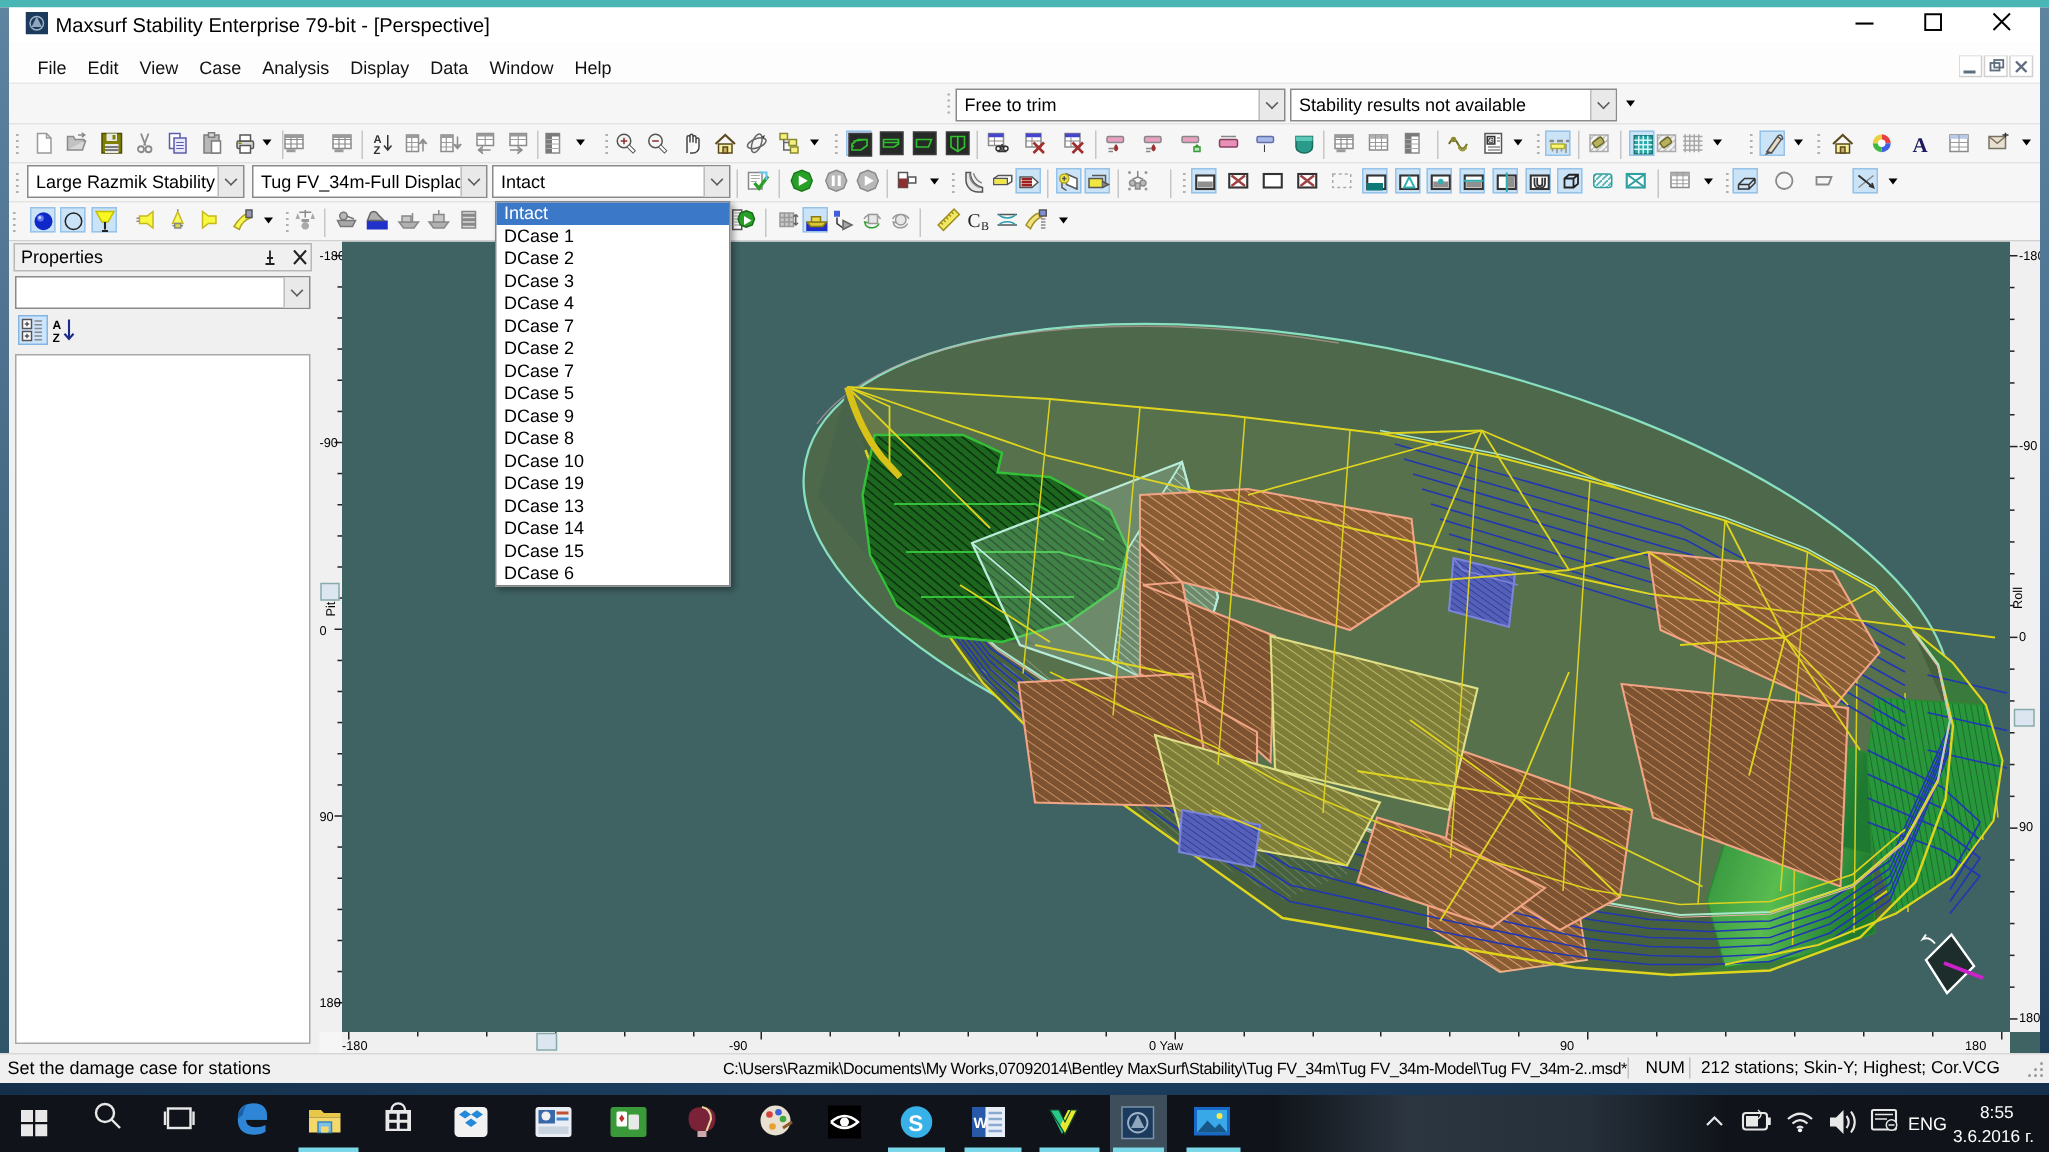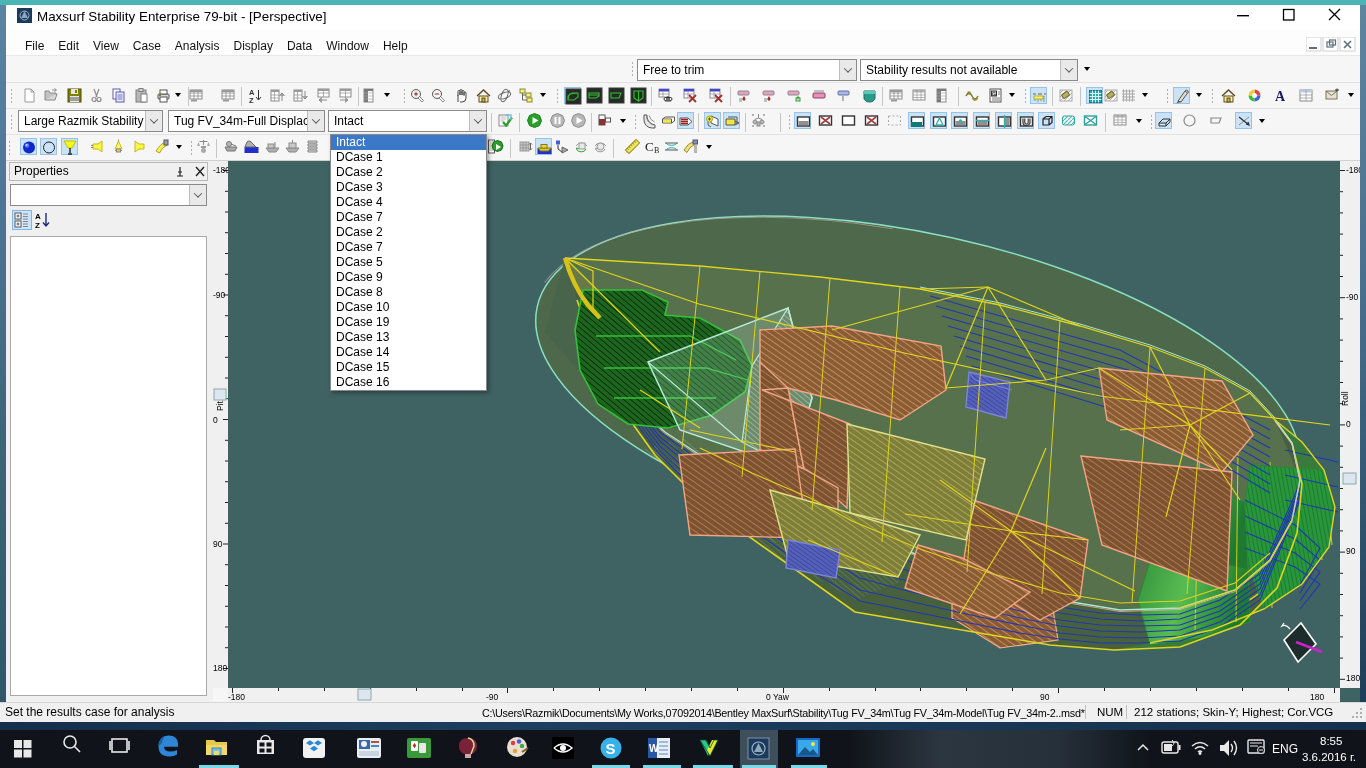--- a/index.html
+++ b/index.html
@@ -1130,24 +1130,24 @@
     <div style="height:15px;color:#000;font-size:12px;padding-left:5px;line-height:15px">DCase 2</div>
     <div style="height:15px;color:#000;font-size:12px;padding-left:5px;line-height:15px">DCase 7</div>
     <div style="height:15px;color:#000;font-size:12px;padding-left:5px;line-height:15px">DCase 5</div>
     <div style="height:15px;color:#000;font-size:12px;padding-left:5px;line-height:15px">DCase 9</div>
     <div style="height:15px;color:#000;font-size:12px;padding-left:5px;line-height:15px">DCase 8</div>
     <div style="height:15px;color:#000;font-size:12px;padding-left:5px;line-height:15px">DCase 10</div>
     <div style="height:15px;color:#000;font-size:12px;padding-left:5px;line-height:15px">DCase 19</div>
     <div style="height:15px;color:#000;font-size:12px;padding-left:5px;line-height:15px">DCase 13</div>
     <div style="height:15px;color:#000;font-size:12px;padding-left:5px;line-height:15px">DCase 14</div>
     <div style="height:15px;color:#000;font-size:12px;padding-left:5px;line-height:15px">DCase 15</div>
-    <div style="height:15px;color:#000;font-size:12px;padding-left:5px;line-height:15px">DCase 16</div>
+    <div style="height:15px;color:#000;font-size:12px;padding-left:5px;line-height:15px">DCase 6</div>
   </div>
 <div class="abs" style="left:0;top:702px;width:1366px;height:20px;background:#f0f0f0;border-top:1px solid #d8d8d8"></div>
-<div class="abs" style="left:5px;top:705px;font-size:12px;color:#000;white-space:nowrap">Set the results case for analysis</div>
+<div class="abs" style="left:5px;top:705px;font-size:12px;color:#000;white-space:nowrap">Set the damage case for stations</div>
 <div class="abs" style="left:482px;top:707px;font-size:10.8px;color:#000;white-space:nowrap;letter-spacing:-0.25px">C:\Users\Razmik\Documents\My Works,07092014\Bentley MaxSurf\Stability\Tug FV_34m\Tug FV_34m-Model\Tug FV_34m-2..msd*</div>
 <div class="abs" style="left:1085px;top:705px;width:1px;height:14px;background:#c0c0c0"></div>
 <div class="abs" style="left:1097px;top:706px;font-size:11.5px;color:#000">NUM</div>
 <div class="abs" style="left:1126px;top:705px;width:1px;height:14px;background:#c0c0c0"></div>
 <div class="abs" style="left:1134px;top:706px;font-size:11.5px;color:#000;white-space:nowrap">212 stations; Skin-Y; Highest; Cor.VCG</div>
 <svg class="abs" style="left:1350px;top:706px" width="14" height="14">
     <circle cx="11" cy="3" r="1" fill="#9a9a9a"></circle>
     <circle cx="11" cy="7" r="1" fill="#9a9a9a"></circle>
     <circle cx="11" cy="11" r="1" fill="#9a9a9a"></circle>
     <circle cx="7" cy="7" r="1" fill="#9a9a9a"></circle>

